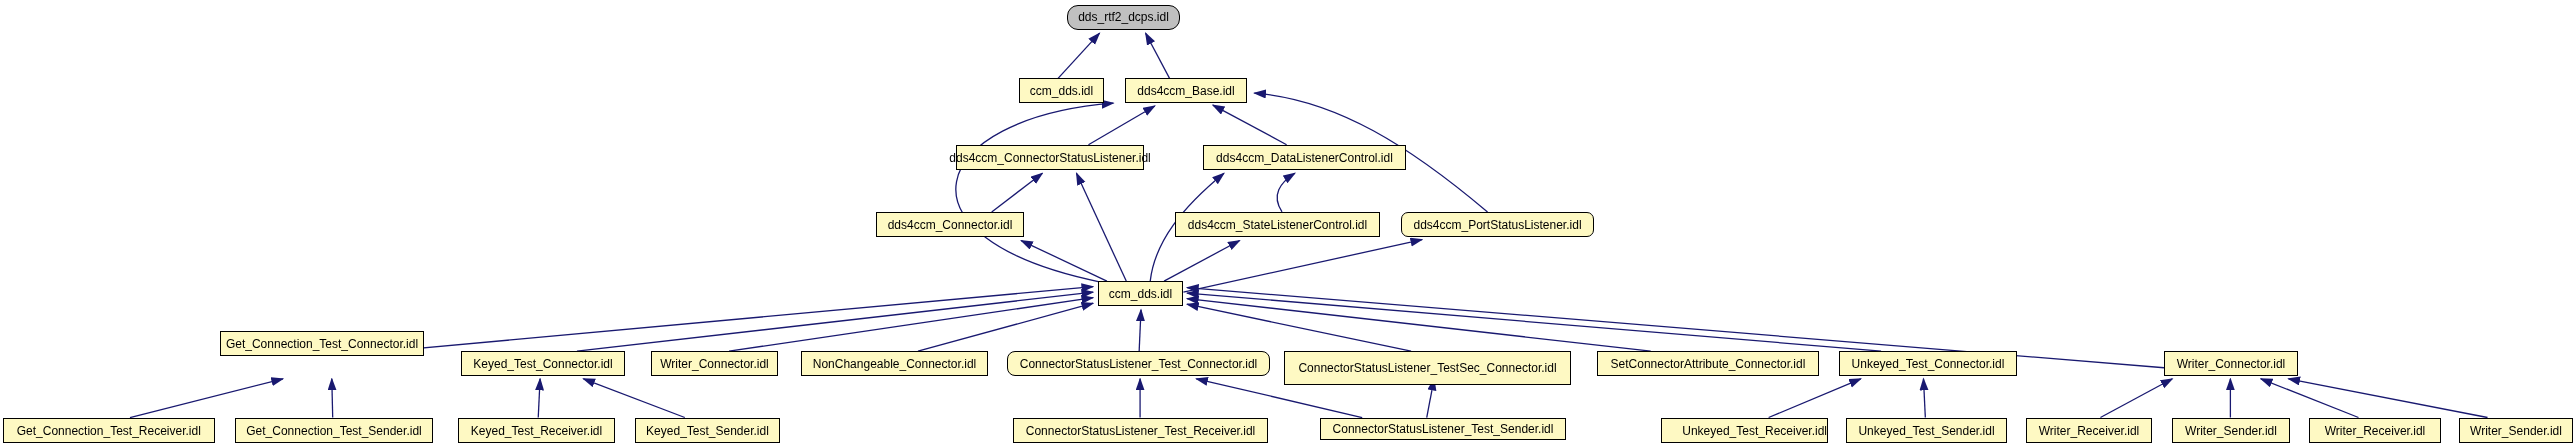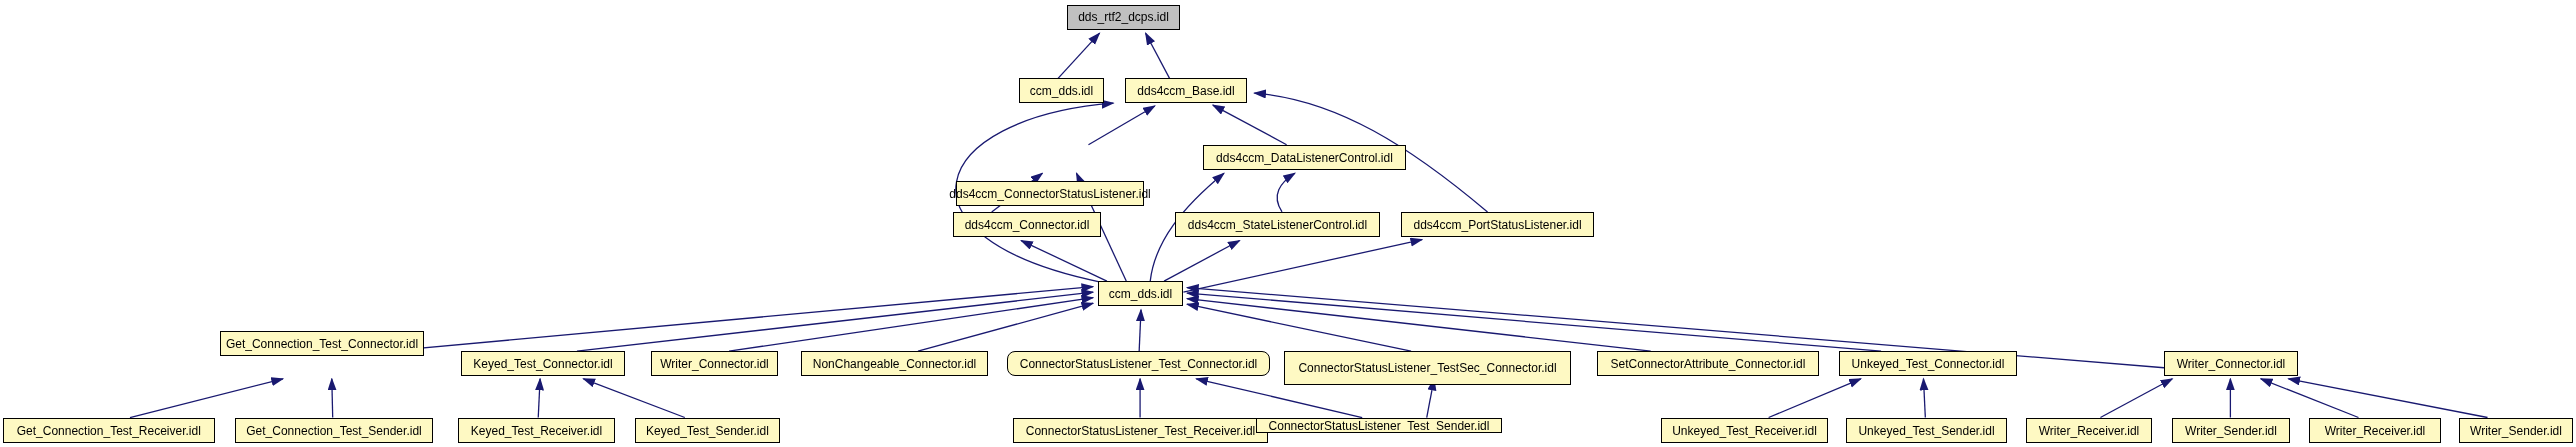--- a/index.html
+++ b/index.html
@@ -16,21 +16,21 @@
     box-sizing:border-box;
     border:0.9px solid #000000;
     background:#fef9c3;
     color:#000000;
     display:flex;align-items:center;justify-content:center;
     font-size:12px;line-height:1;
     white-space:nowrap;
     z-index:1;
     cursor:pointer;
   }
-  .node.root{background:#c0c0c0;}
+  .node.root{background:#c0c0c0;border-radius:11px;}
 </style>
 </head>
 <body>
 
 <div id="graph">
   <svg id="edge-svg" width="2576" height="447" viewBox="0 0 2793 485">
     <defs>
       <marker id="arrow" markerWidth="10" markerHeight="8" refX="9" refY="3.5" orient="auto">
         <path d="M0,0 L10,3.5 L0,7 Z" fill="#191970"></path>
       </marker>
@@ -75,33 +75,33 @@
   </svg>
 <div class="node root" style="left: 1067px; top: 4.6px; width: 113px; height: 25px;">
       <span>dds_rtf2_dcps.idl</span>
     </div>
     <div class="node" style="left: 1019px; top: 78px; width: 85px; height: 25px;">
       <span>ccm_dds.idl</span>
     </div>
     <div class="node" style="left: 1125px; top: 78px; width: 122px; height: 25px;">
       <span>dds4ccm_Base.idl</span>
     </div>
-    <div class="node" style="left: 956px; top: 145px; width: 188px; height: 25px; margin-top: 36px;">
+    <div class="node" style="left: 956px; top: 145px; width: 188px; height: 25px;">
       <span>dds4ccm_ConnectorStatusListener.idl</span>
     </div>
     <div class="node" style="left: 1203px; top: 145px; width: 203px; height: 25px;">
       <span>dds4ccm_DataListenerControl.idl</span>
     </div>
-    <div class="node" style="left: 953px; top: 212px; width: 148px; height: 25px;">
+    <div class="node" style="left: 876px; top: 212px; width: 148px; height: 25px;">
       <span>dds4ccm_Connector.idl</span>
     </div>
     <div class="node" style="left: 1175px; top: 212px; width: 205px; height: 25px;">
       <span>dds4ccm_StateListenerControl.idl</span>
     </div>
-    <div class="node" style="left: 1401px; top: 212px; width: 193px; height: 25px;">
+    <div class="node" style="left: 1401px; top: 212px; width: 193px; height: 25px; border-radius: 7px;">
       <span>dds4ccm_PortStatusListener.idl</span>
     </div>
     <div class="node" style="left: 1098px; top: 281px; width: 85px; height: 25px;">
       <span>ccm_dds.idl</span>
     </div>
     <div class="node" style="left: 220px; top: 331px; width: 204px; height: 25px;">
       <span>Get_Connection_Test_Connector.idl</span>
     </div>
     <div class="node" style="left: 461px; top: 351px; width: 164px; height: 25px;">
       <span>Keyed_Test_Connector.idl</span>
@@ -135,24 +135,24 @@
     </div>
     <div class="node" style="left: 458px; top: 418px; width: 157px; height: 25px;">
       <span>Keyed_Test_Receiver.idl</span>
     </div>
     <div class="node" style="left: 635px; top: 418px; width: 145px; height: 25px;">
       <span>Keyed_Test_Sender.idl</span>
     </div>
     <div class="node" style="left: 1013px; top: 418px; width: 255px; height: 25px;">
       <span>ConnectorStatusListener_Test_Receiver.idl</span>
     </div>
-    <div class="node" style="left: 1256px; top: 418px; width: 246px; height: 15px;">
+    <div class="node" style="left: 1320px; top: 418px; width: 246px; height: 22px;">
       <span>ConnectorStatusListener_Test_Sender.idl</span>
     </div>
-    <div class="node" style="left: 1661px; top: 418px; width: 167px; height: 25px;">
+    <div class="node" style="left: 1661px; top: 418px; width: 167px; height: 25px; justify-content: flex-end;">
       <span>Unkeyed_Test_Receiver.idl</span>
     </div>
     <div class="node" style="left: 1846px; top: 418px; width: 161px; height: 25px;">
       <span>Unkeyed_Test_Sender.idl</span>
     </div>
     <div class="node" style="left: 2026px; top: 418px; width: 126px; height: 25px;">
       <span>Writer_Receiver.idl</span>
     </div>
     <div class="node" style="left: 2172px; top: 418px; width: 118px; height: 25px;">
       <span>Writer_Sender.idl</span>

